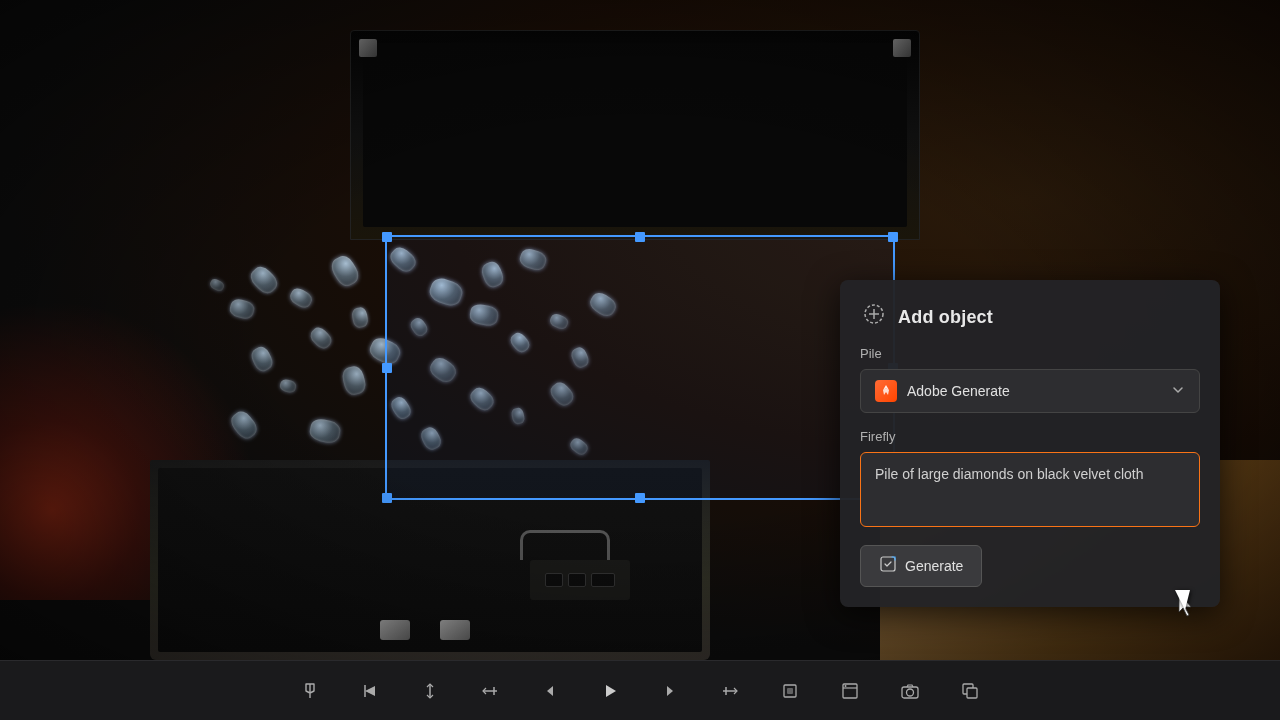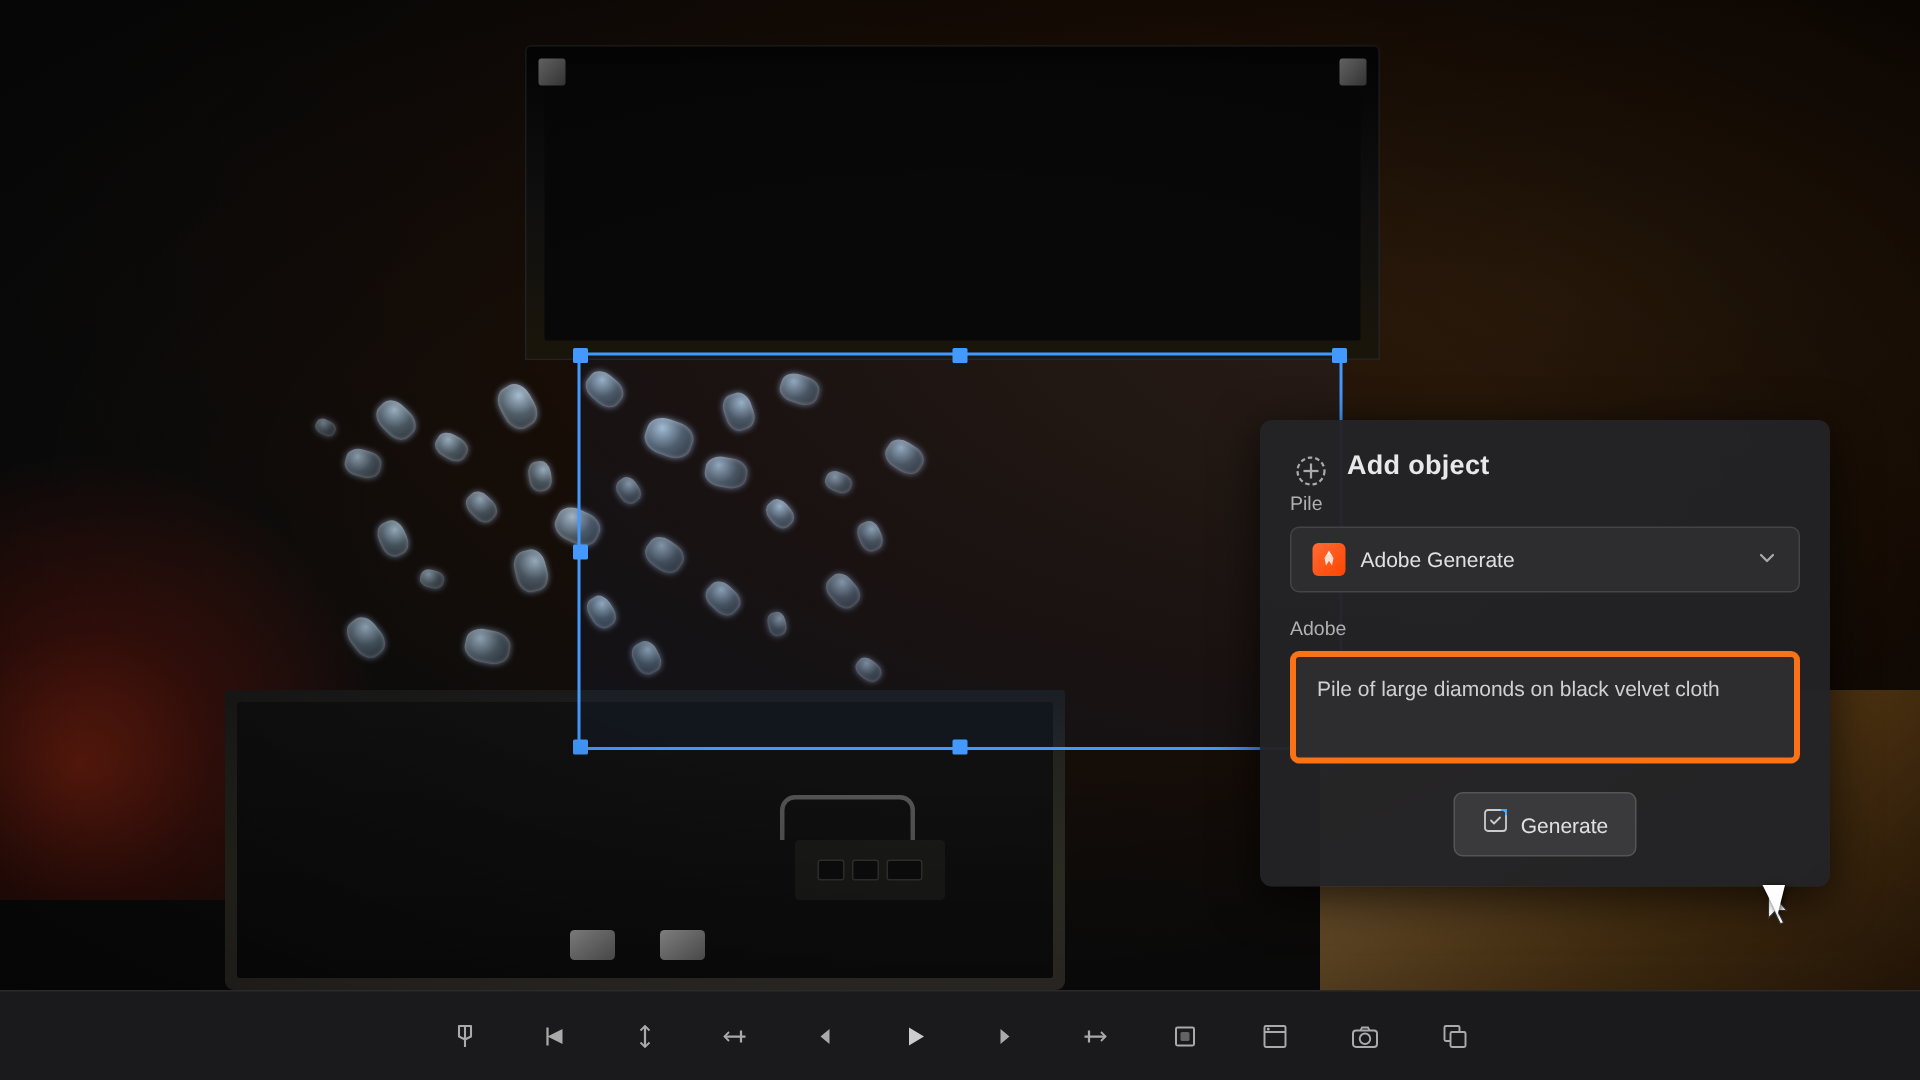--- a/index.html
+++ b/index.html
@@ -107,22 +107,23 @@
       right: 60px;
       width: 380px;
       background: rgba(35, 35, 38, 0.97);
       border-radius: 8px;
       padding: 20px;
       box-shadow: 0 8px 32px rgba(0,0,0,0.7);
     }
 
     .panel-header {
       display: flex;
-      align-items: flex-start;
+      align-items: flex-end;
       gap: 10px;
+      margin-bottom: 18px;
     }
 
     .add-object-icon {
       width: 28px;
       height: 28px;
       display: flex;
       align-items: center;
       justify-content: center;
       color: #ccc;
       font-size: 18px;
@@ -181,38 +182,38 @@
 
     .chevron-down {
       color: #aaa;
       font-size: 14px;
     }
 
     .prompt-textarea {
       width: 100%;
       height: 75px;
       background: #2d2d30;
-      border: 4px solid #f97316;
+      border: 1px solid #f97316;
       border-radius: 6px;
       padding: 12px 14px;
       color: #d0d0d0;
       font-size: 14px;
       resize: none;
       outline: none;
       font-family: inherit;
       line-height: 1.4;
     }
 
     .prompt-textarea::placeholder {
       color: #888;
     }
 
     .panel-footer {
       display: flex;
-      justify-content: center;
+      justify-content: flex-start;
       margin-top: 14px;
     }
 
     .generate-btn {
       background: #3a3a3d;
       border: 1px solid #555;
       border-radius: 6px;
       padding: 9px 18px;
       color: #e0e0e0;
       font-size: 14px;
@@ -442,21 +443,21 @@
         </div>
         <span class="model-name">Adobe Generate</span>
       </div>
       <span class="chevron-down">
         <svg width="14" height="14" viewBox="0 0 14 14" fill="none">
           <path d="M3 5 L7 9 L11 5" stroke="#aaa" stroke-width="1.5" stroke-linecap="round" stroke-linejoin="round"></path>
         </svg>
       </span>
     </div>
 
-    <div class="panel-label">Adobe</div>
+    <div class="panel-label">Firefly</div>
 
     <textarea class="prompt-textarea" style="">Pile of large diamonds on black velvet cloth</textarea>
 
     <div class="panel-footer">
       <button class="generate-btn">
         <span class="generate-icon">
           <svg width="18" height="18" viewBox="0 0 18 18" fill="none">
             <rect x="2" y="2" width="14" height="14" rx="2" stroke="#ccc" stroke-width="1.2"></rect>
             <path d="M6 9 L8 11 L12 7" stroke="#ccc" stroke-width="1.2" stroke-linecap="round" stroke-linejoin="round"></path>
             <path d="M13 2 L16 2 L16 5" stroke="#4af" stroke-width="1.2" stroke-linecap="round"></path>

